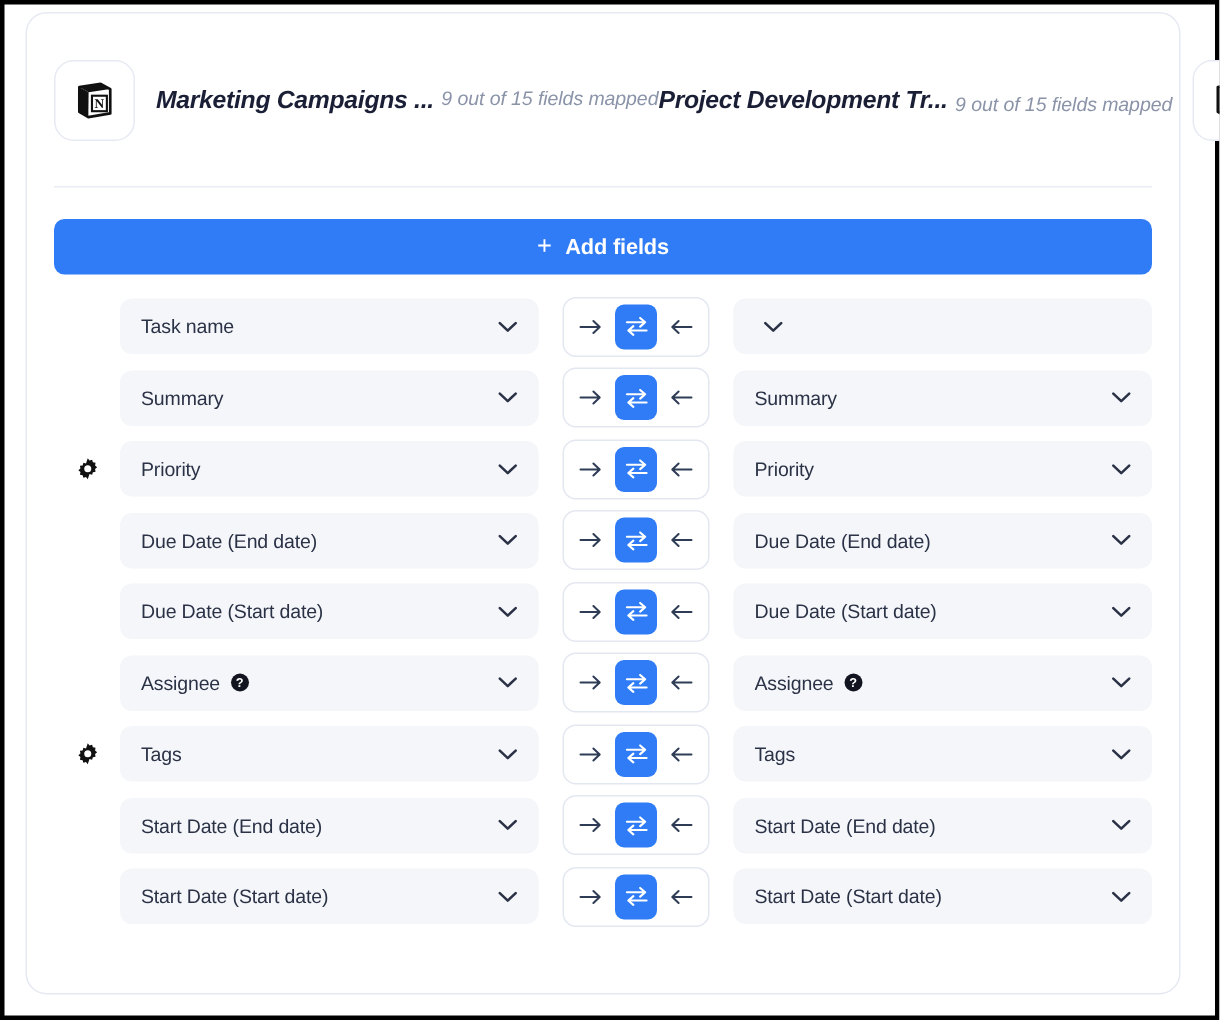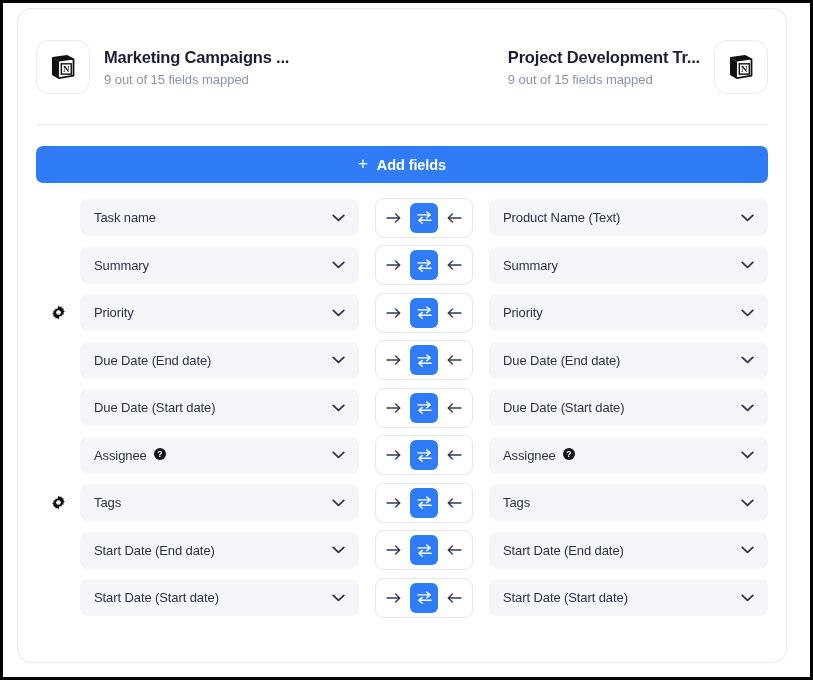--- a/index.html
+++ b/index.html
@@ -61,22 +61,22 @@
     border: 1px solid #e8eaf3;
     border-radius: 13px;
     background: #ffffff;
     display: flex;
     align-items: center;
     justify-content: center;
     flex: 0 0 auto;
   }
   .app-icon svg { display: block; }
 
-  .header-texts { display: flex; flex-direction: column; gap: 5px; }
-  .header-texts.alignright { align-items: flex-start; text-align: right; }
+  .header-texts { display: flex; gap: 5px; font-style: italic; }
+  .header-texts.alignright { align-items: flex-end; text-align: right; }
 
   .src-title {
     font-size: 16.5px;
     font-weight: bold;
     color: #1a1f36;
     letter-spacing: -0.2px;
     white-space: nowrap;
   }
   .src-sub {
     font-size: 13px;
@@ -158,21 +158,21 @@
   }
   .select-label {
     flex: 1 1 auto;
     font-size: 13px;
     color: #2b3246;
     letter-spacing: -0.1px;
     white-space: nowrap;
     overflow: hidden;
     text-overflow: ellipsis;
     display: flex;
-    align-items: flex-start;
+    align-items: center;
     gap: 7px;
   }
   .chevron {
     flex: 0 0 auto;
     margin-left: 6px;
     display: block;
   }
   .help-badge {
     flex: 0 0 auto;
     width: 12px;
@@ -310,23 +310,20 @@
             <button class="dir-btn">
               <span>
                 <svg width="16" height="12" viewBox="0 0 16 12" aria-hidden="true">
                   <path d="M15 6 H2.6 M6.4 2 L2.2 6 L6.4 10" fill="none" stroke="#2f3c56" stroke-width="1.35" stroke-linecap="round" stroke-linejoin="round"></path>
                 </svg>
               </span>
             </button>
           </div>
           <div class="dir-spacer"></div>
           <div class="select">
-            <div class="select-label">
-              <span>Product Name (Text)</span>
-            </div>
             <span>
               <svg class="chevron" width="13" height="8" viewBox="0 0 13 8" aria-hidden="true">
                 <path d="M1.2 1.4 L6.5 6.4 L11.8 1.4" fill="none" stroke="#2b3246" stroke-width="1.7" stroke-linecap="round" stroke-linejoin="round"></path>
               </svg>
             </span>
           </div>
           <div class="right-gear-slot"></div>
         </div>
         <div class="row">
           <div class="gear-slot"></div>

